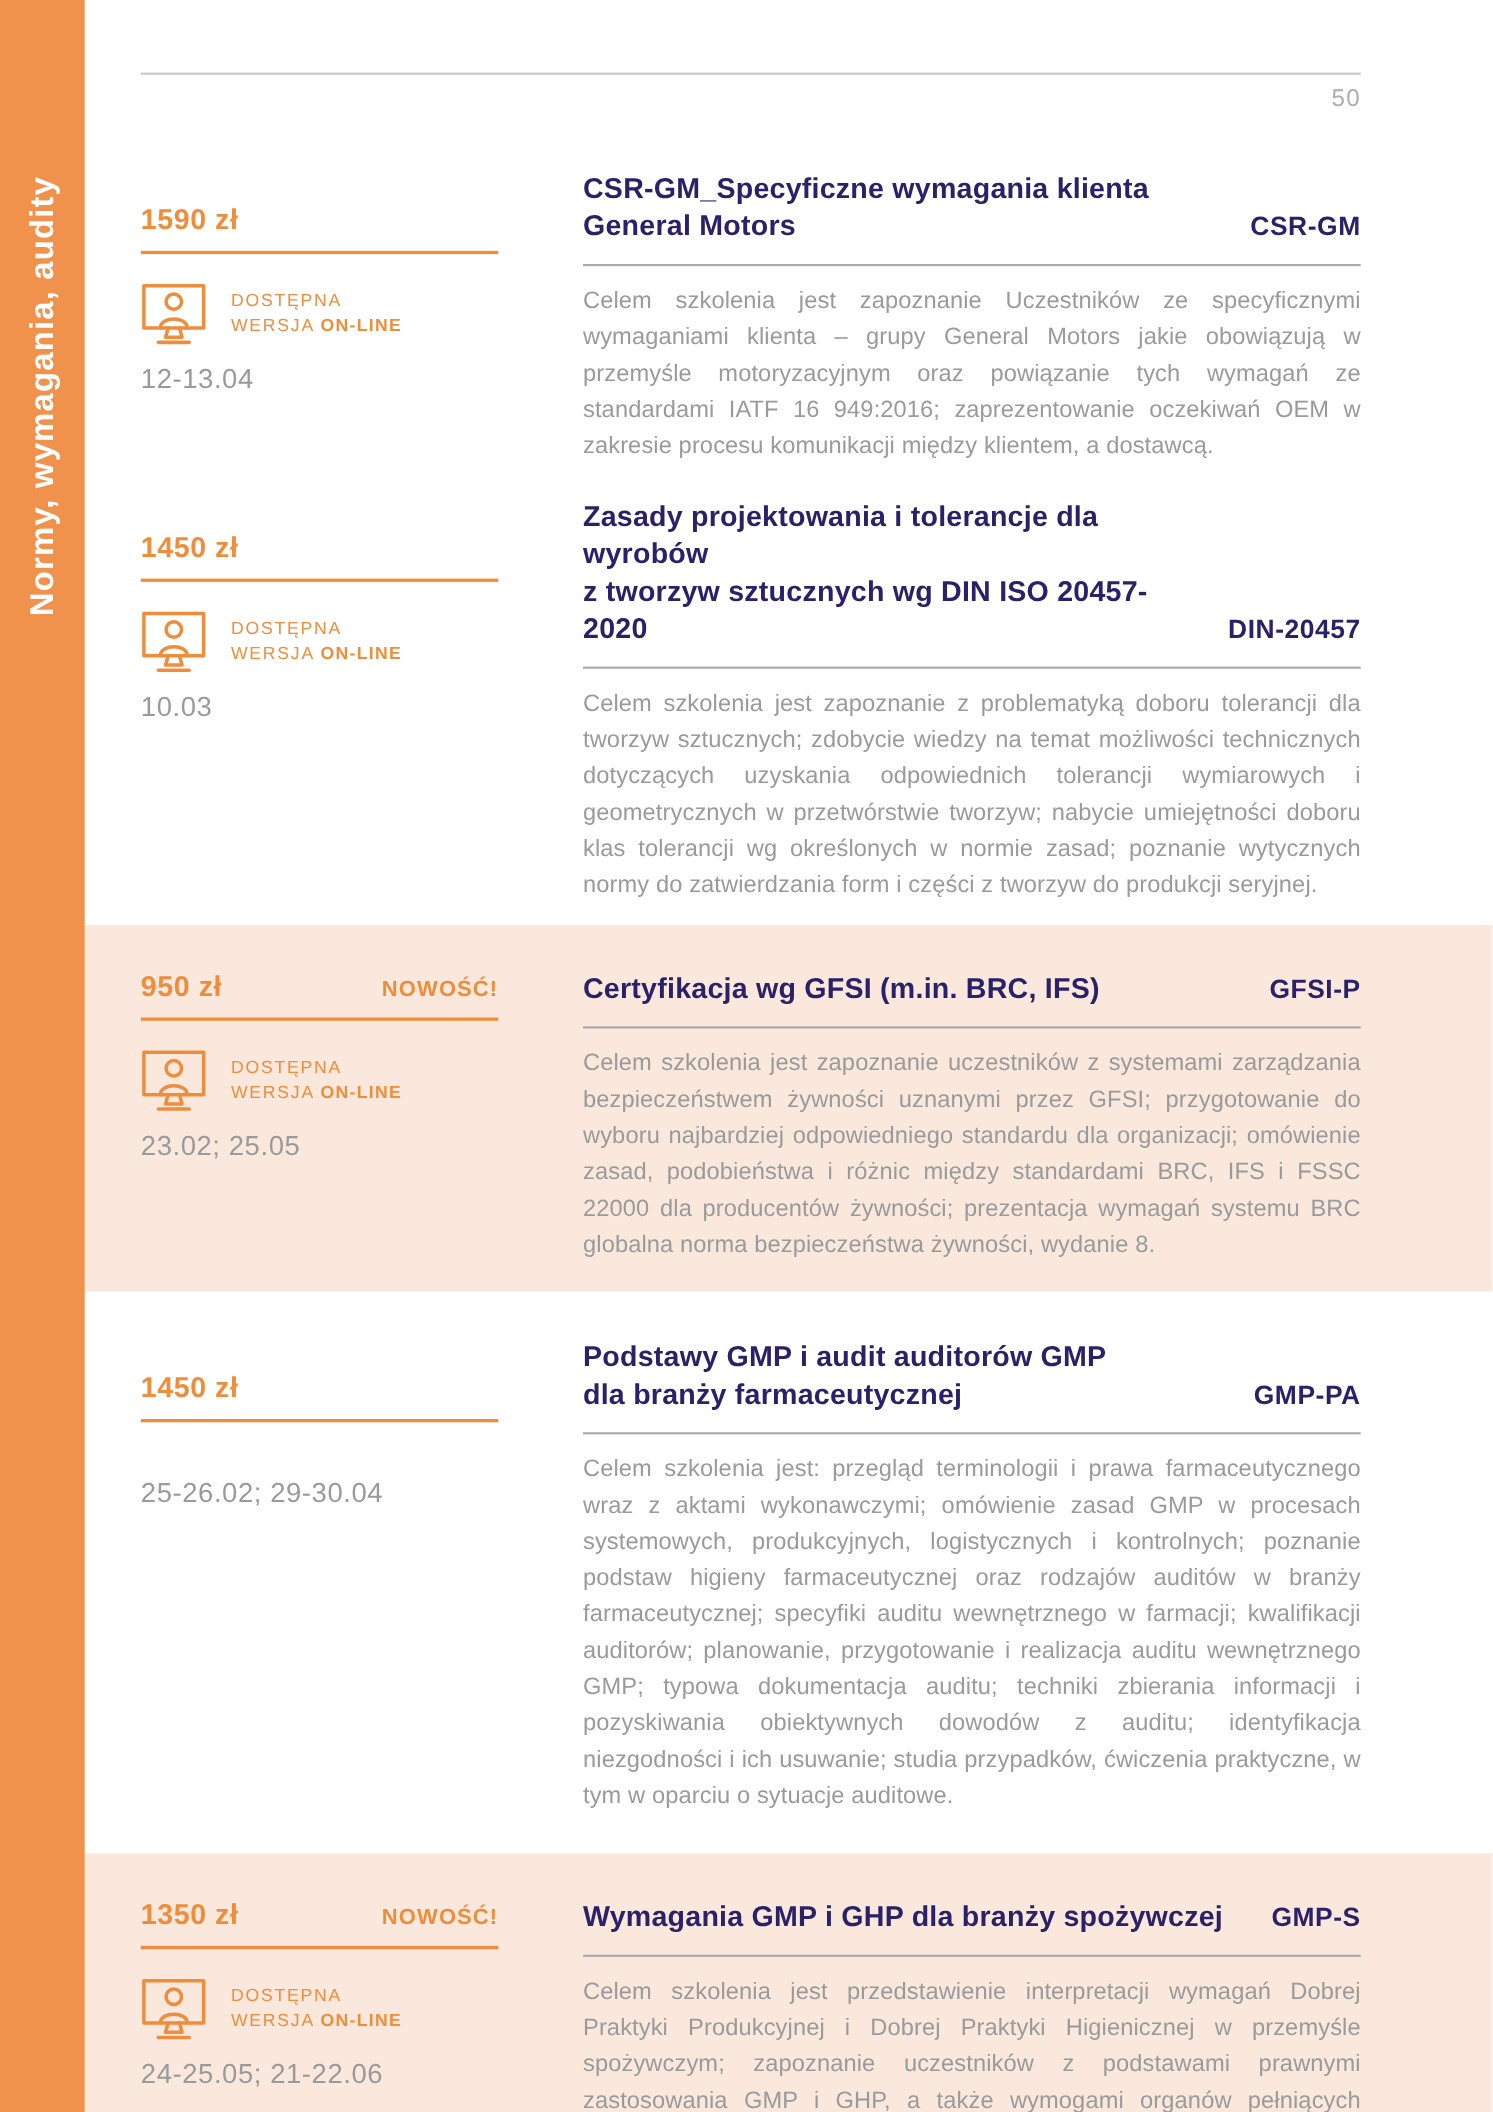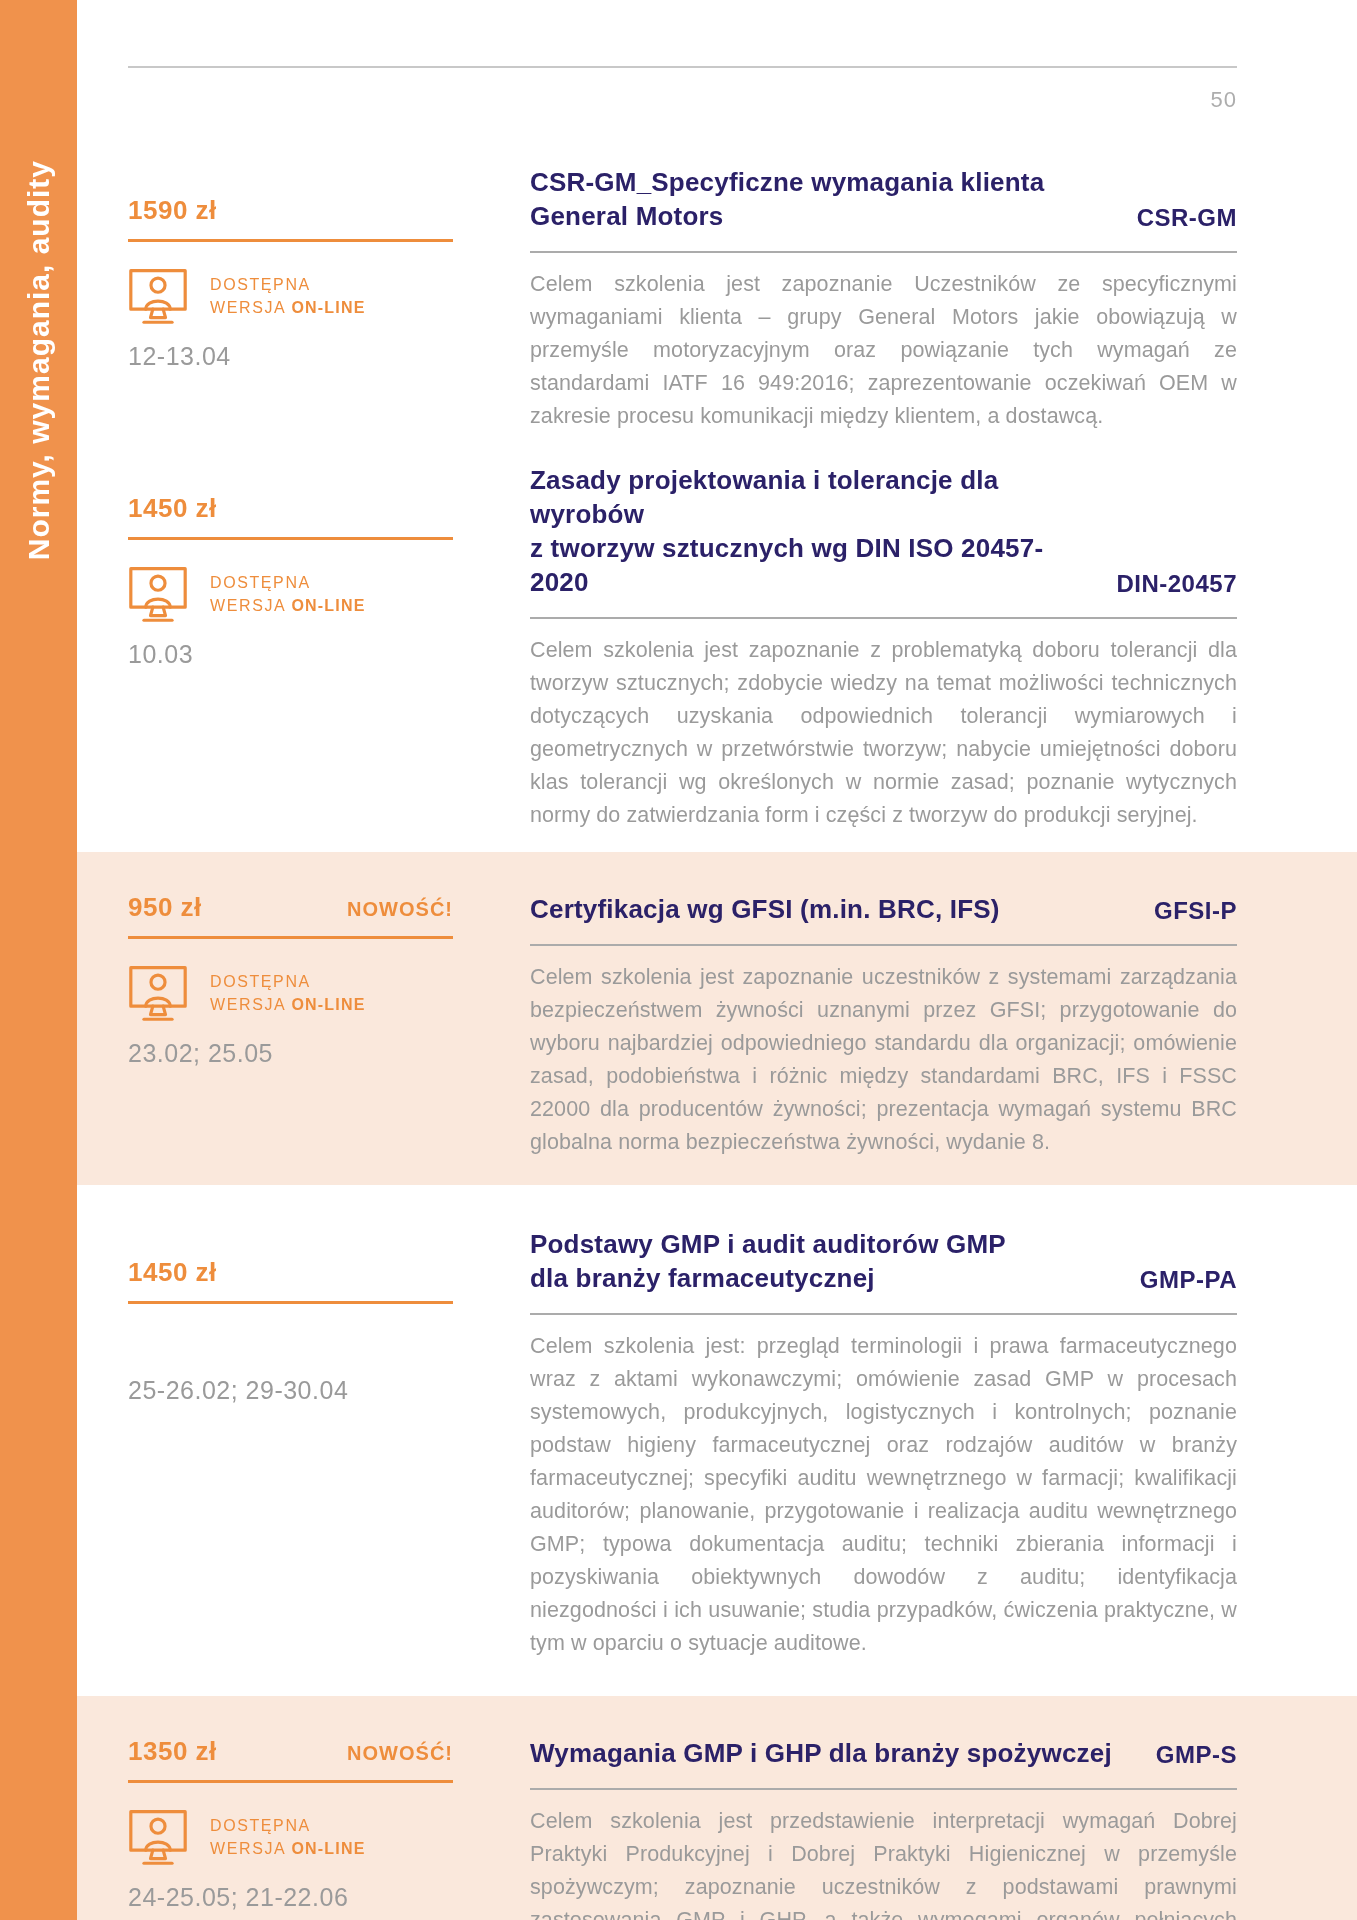--- a/index.html
+++ b/index.html
@@ -16,21 +16,21 @@
     position:absolute; top:140px; left:0; width:77px; height:440px;
     display:flex; align-items:center; justify-content:center;
   }
   .sidebar-label {
     writing-mode:vertical-rl; transform:rotate(180deg);
     color:#ffffff; font-weight:bold; font-size:30px; letter-spacing:1px;
     white-space:nowrap;
   }
   .main { margin-left:77px; padding-top:66px; }
   .page-header { margin:0 120px 0 51px; border-top:2px solid #C8C8C8; text-align:right; }
-  .page-number { display:inline-block; margin-top:19px; font-size:22px; color:#ADADAD; letter-spacing:1px; }
+  .page-number { display:inline-block; margin-top:8px; font-size:22px; color:#ADADAD; letter-spacing:1px; }
 
   .course-row { display:flex; padding:0 120px 0 51px; align-items:flex-start; }
   .course-row.highlight { background:var(--highlight,#FAE8DC); padding-top:40px; padding-bottom:26px; }
   #courses .course-row:nth-child(1) { margin-top:52px; }
   #courses .course-row:nth-child(2) { margin-top:30px; }
   #courses .course-row:nth-child(3) { margin-top:20px; }
   #courses .course-row:nth-child(4) { margin-top:42px; }
   #courses .course-row:nth-child(5) { margin-top:36px; }
   #courses .course-row:nth-child(6) { margin-top:28px; }
 
@@ -45,21 +45,21 @@
 
   .online-row { display:flex; align-items:center; margin-top:24px; }
   .online-icon { width:60px; height:60px; flex-shrink:0; }
   .online-label {
     margin-left:22px; color:var(--accent,#EE8D3C); font-size:16px;
     letter-spacing:1.6px; line-height:1.45;
   }
   .online-label b { letter-spacing:1.2px; }
 
   .dates { margin-top:16px; color:var(--text-gray,#9A9A9A); font-size:25px; letter-spacing:0.5px; }
-  .course-row.no-online .dates { margin-top:72px; }
+  .course-row.no-online .dates { margin-top:50px; }
 
   .title-row { display:flex; justify-content:space-between; align-items:flex-end; }
   .course-title {
     color:var(--navy,#2B2168); font-size:26px; font-weight:bold;
     line-height:34px; white-space:pre-line; letter-spacing:0.2px;
   }
   .course-code {
     color:var(--navy,#2B2168); font-size:24px; font-weight:bold;
     margin-left:20px; white-space:nowrap; padding-bottom:1px; letter-spacing:0.5px;
   }

